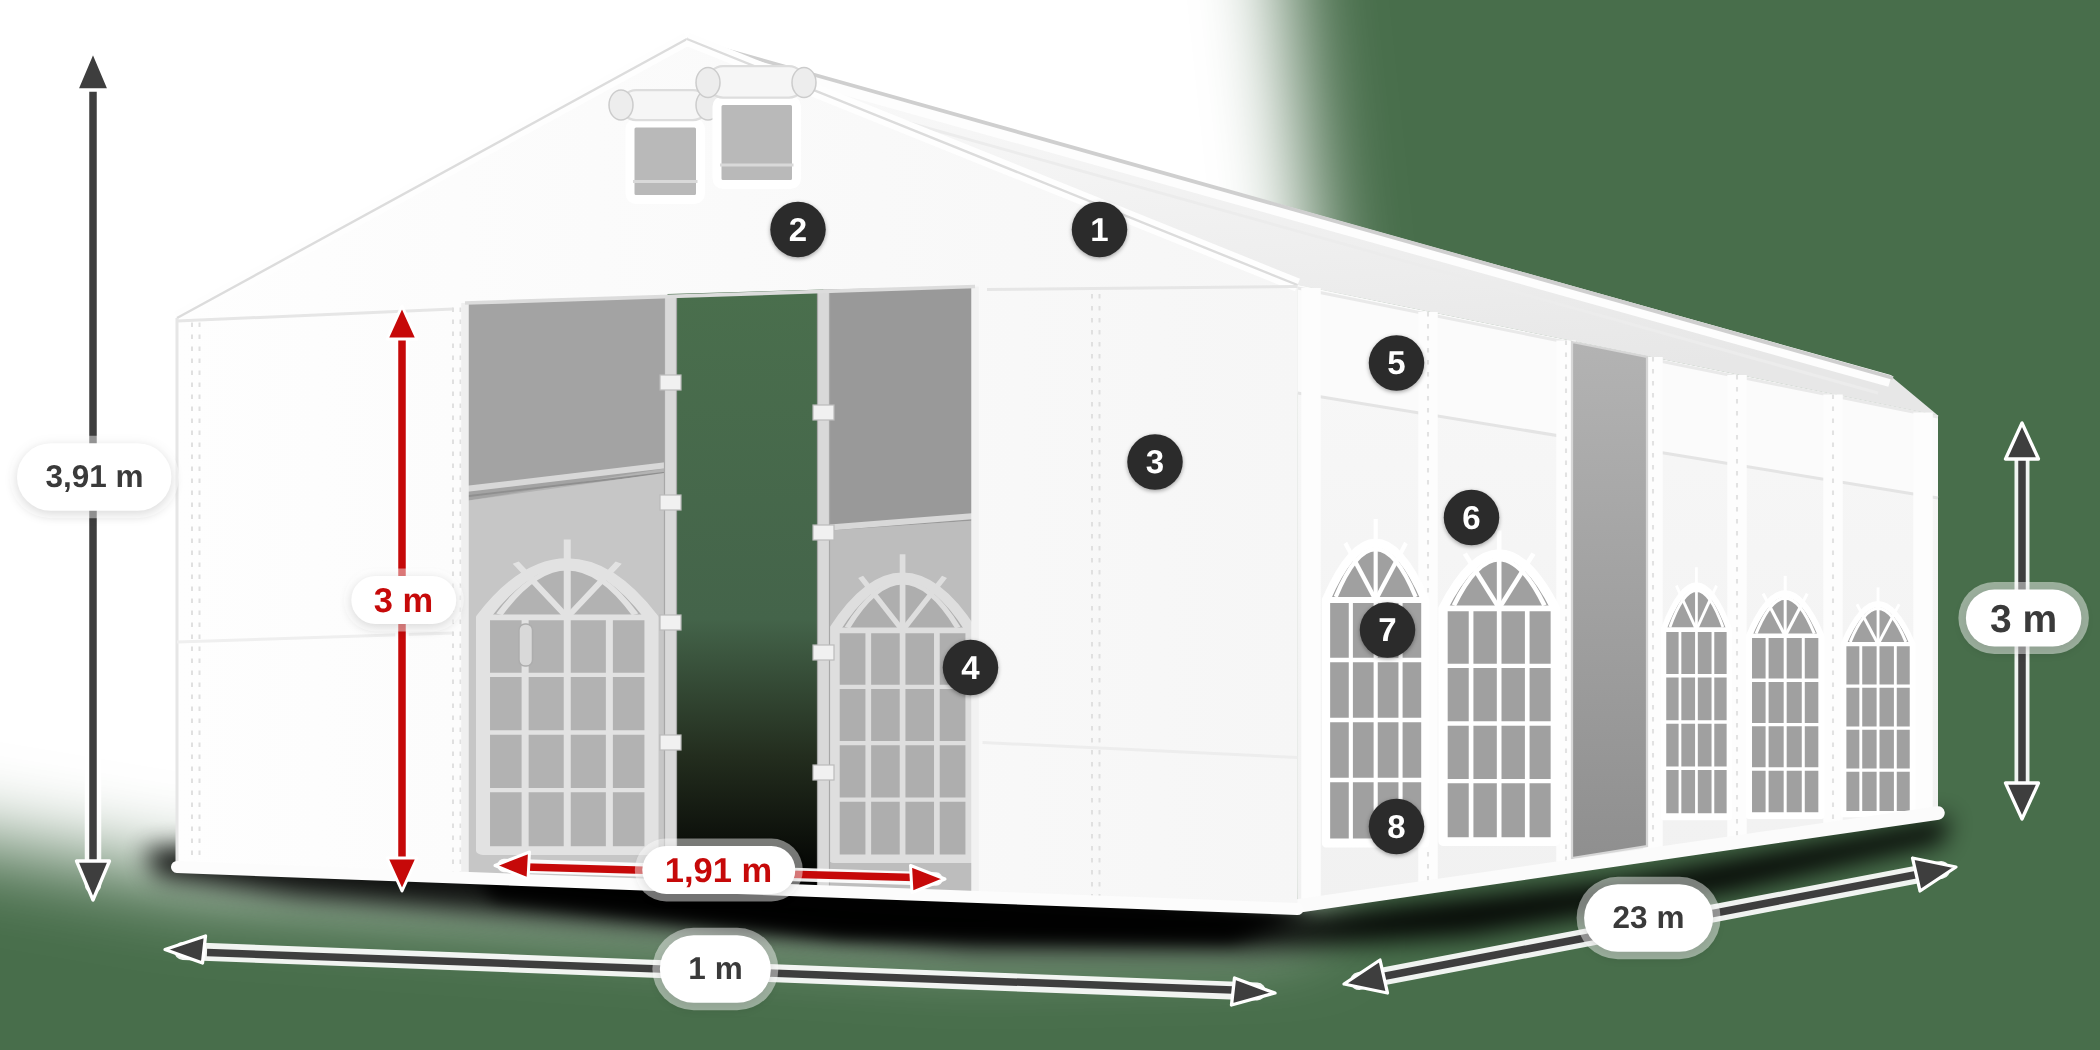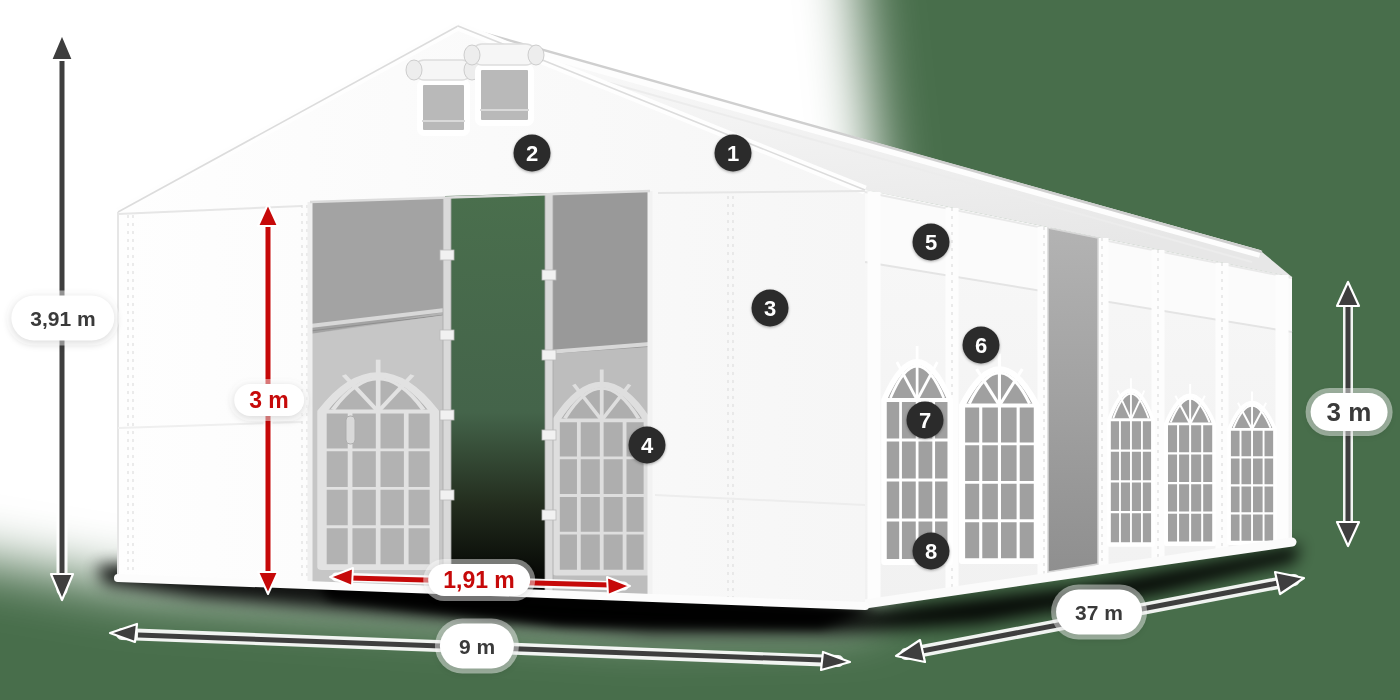--- a/index.html
+++ b/index.html
@@ -272,22 +272,22 @@
       <line class="arrow-dark-line" x1="1348" y1="300" x2="1348" y2="526"></line>
       <polygon class="arrow-dark-head" points="1348,282 1337,306 1359,306"></polygon>
       <polygon class="arrow-dark-head" points="1348,546 1337,522 1359,522"></polygon>
     </g>
   </g>
 </svg>
 
 <div class="pill pill-lg" style="left:63px;top:318px">3,91 m</div>
 <div class="pill pill-sm pill-red" style="left:269px;top:400px">3 m</div>
 <div class="pill pill-sm pill-red" style="left:479px;top:580px">1,91 m</div>
-<div class="pill pill-lg" style="left:477px;top:646px">9 m</div>
-<div class="pill pill-lg" style="left:1099px;top:612px">37 m</div>
+<div class="pill pill-lg" style="left:477px;top:646px">1 m</div>
+<div class="pill pill-lg" style="left:1099px;top:612px">23 m</div>
 <div class="pill pill-md" style="left:1349px;top:412px">3 m</div>
 
 <div class="callout" style="left:733px;top:153px">
       <span>1</span>
     </div>
 <div class="callout" style="left:532px;top:153px">
       <span>2</span>
     </div>
 <div class="callout" style="left:770px;top:308px">
       <span>3</span>

